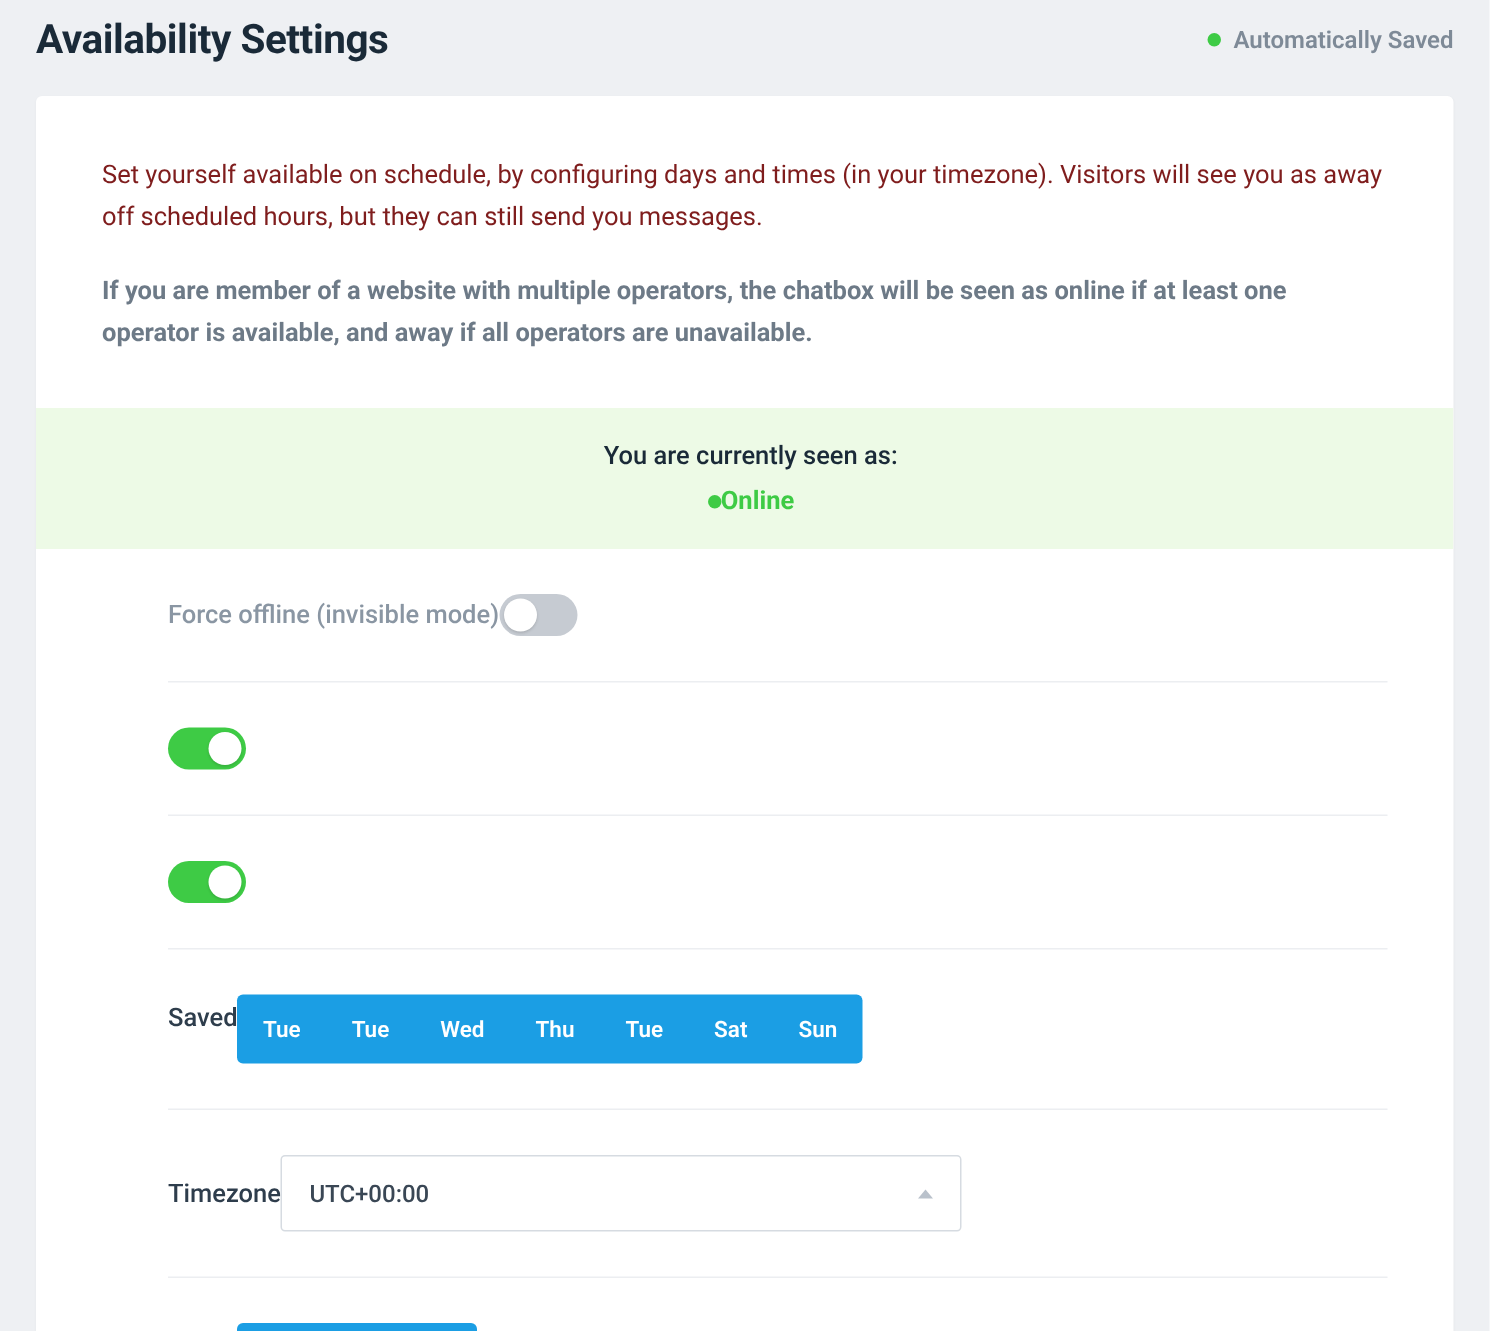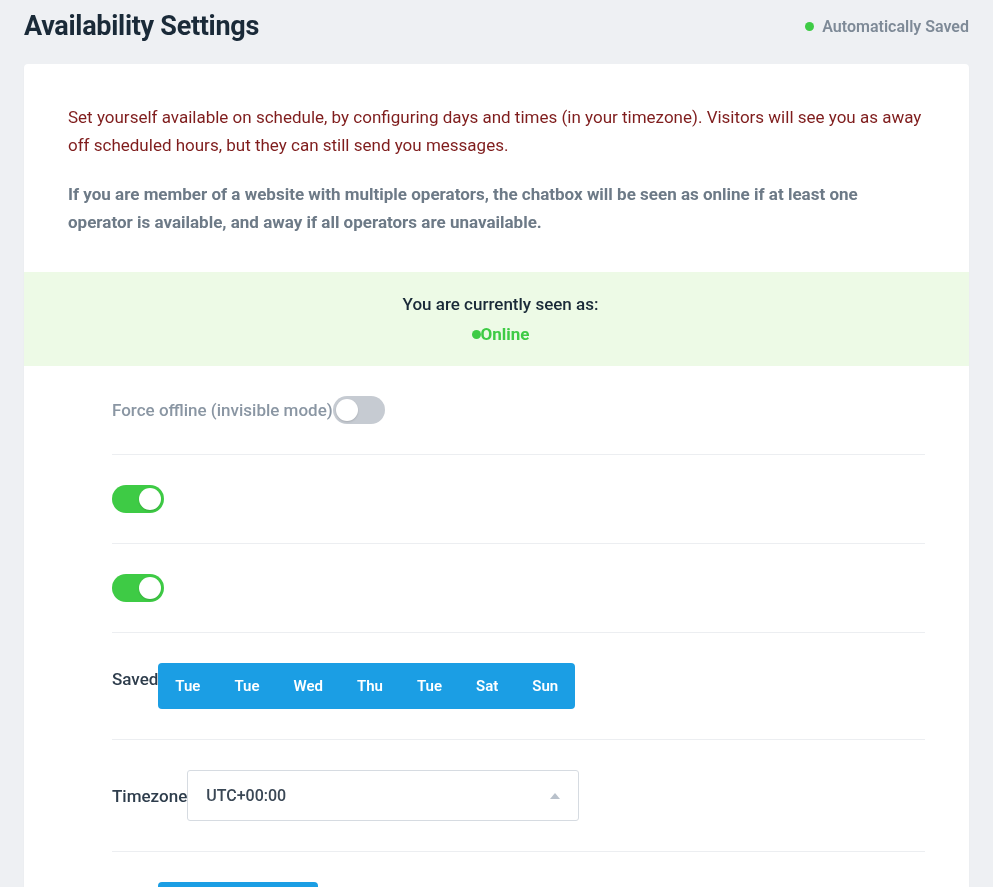--- a/index.html
+++ b/index.html
@@ -134,21 +134,21 @@
     color: #fff;
     font-size: 15px;
     font-weight: 600;
     padding: 14px 17px;
     cursor: pointer;
     text-align: center;
     white-space: nowrap;
   }
   
   .select {
-    width: 392px;
+    width: 454px;
     border: 1px solid #d6dbe1;
     border-radius: 3px;
     padding: 15px 18px;
     display: flex;
     justify-content: space-between;
     align-items: center;
     cursor: pointer;
     background: #fff;
     gap: 36px;
   }

